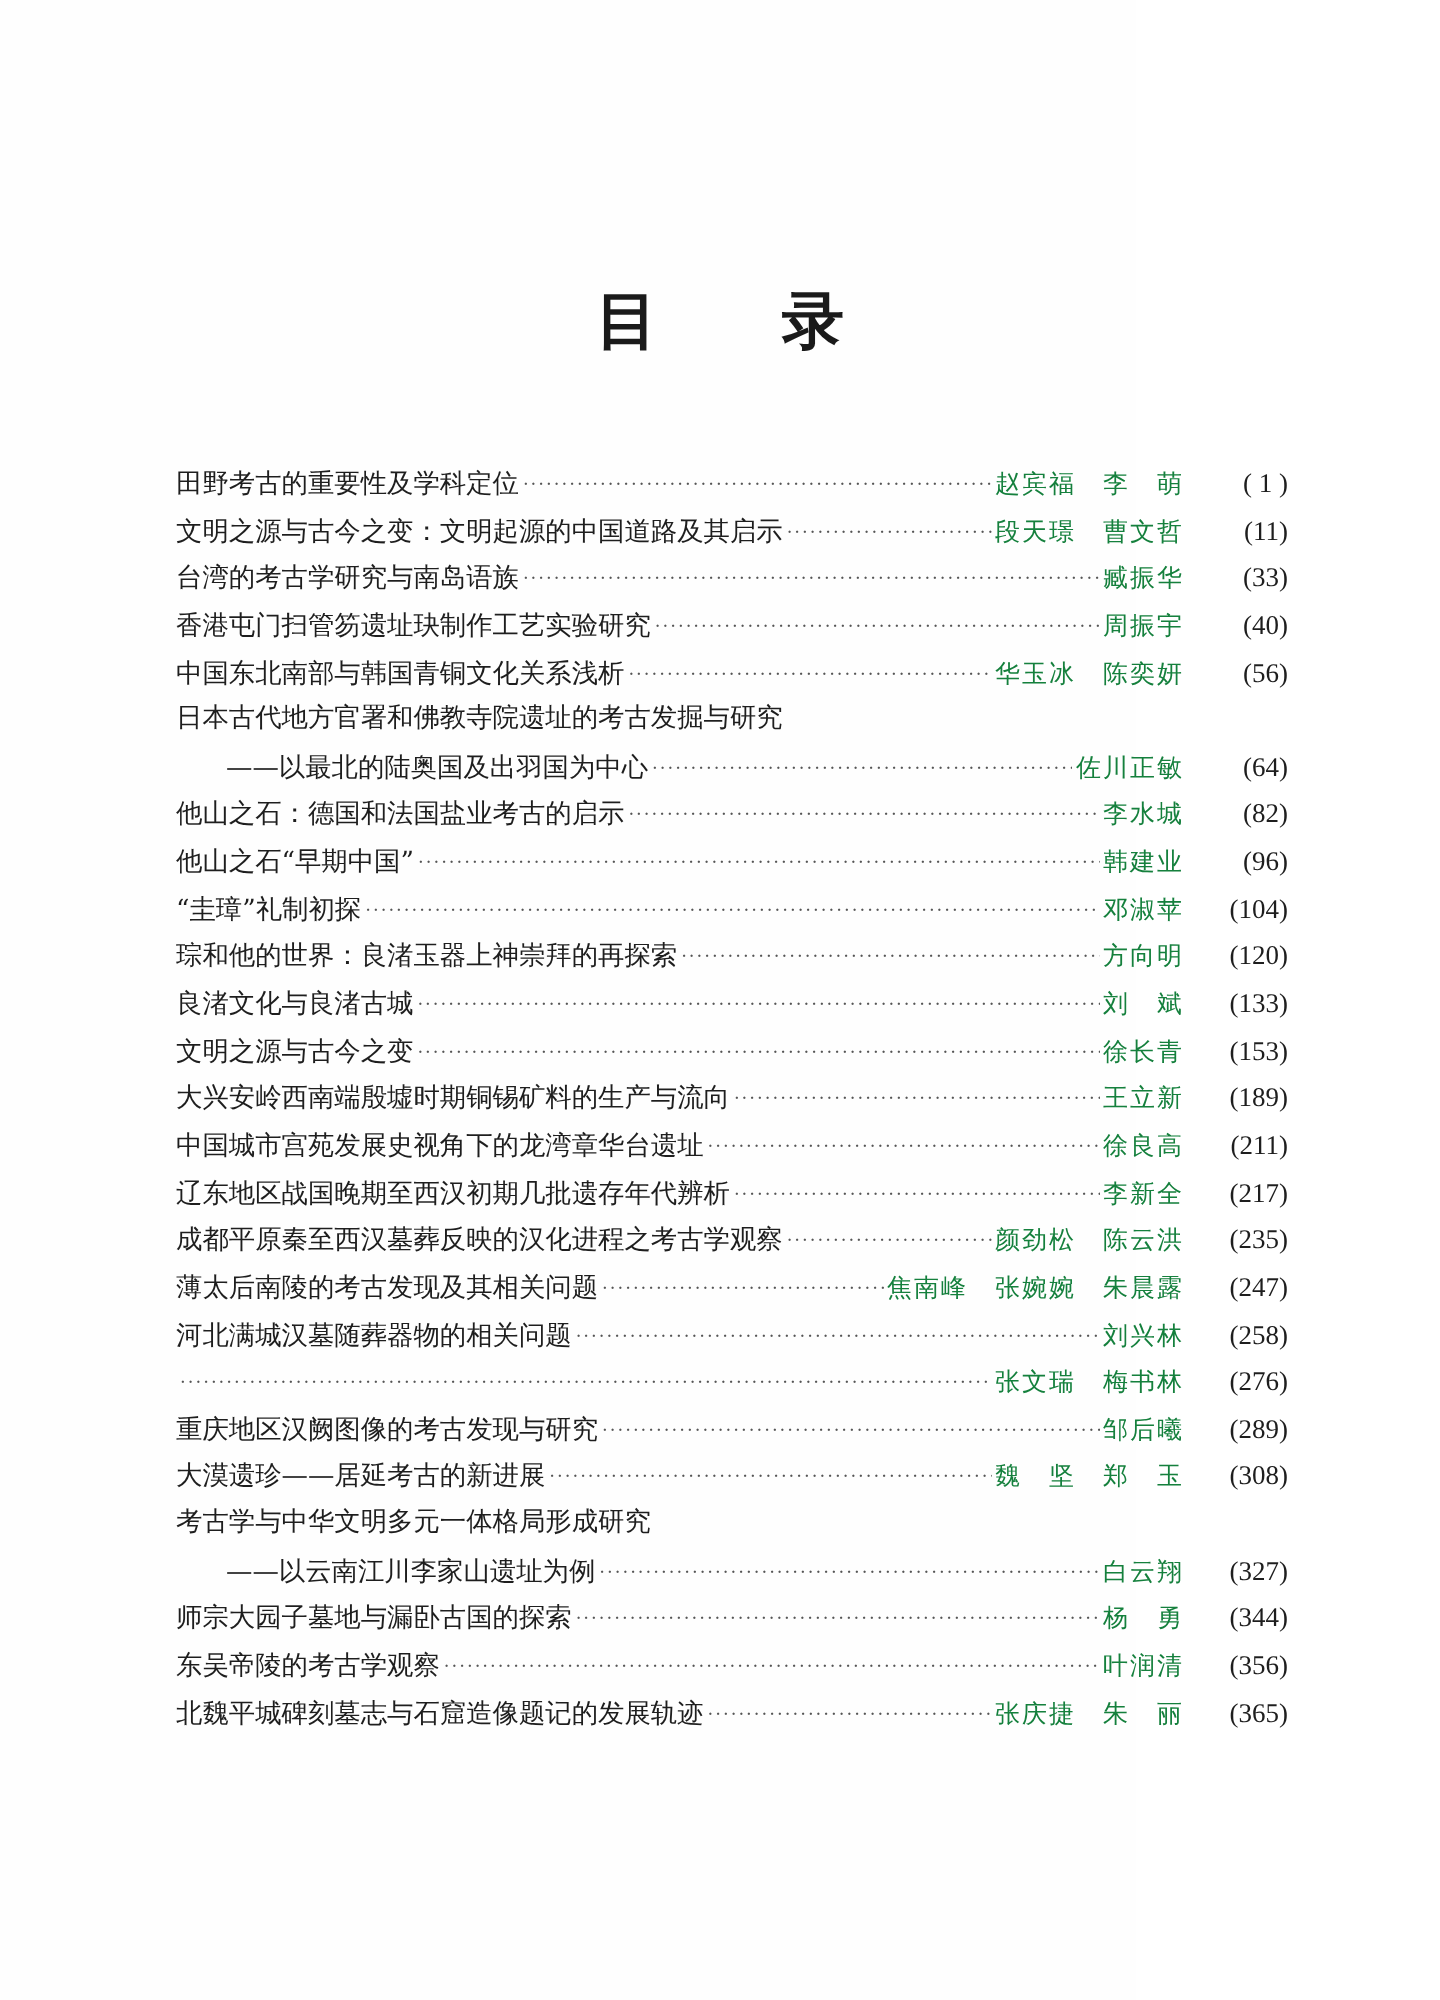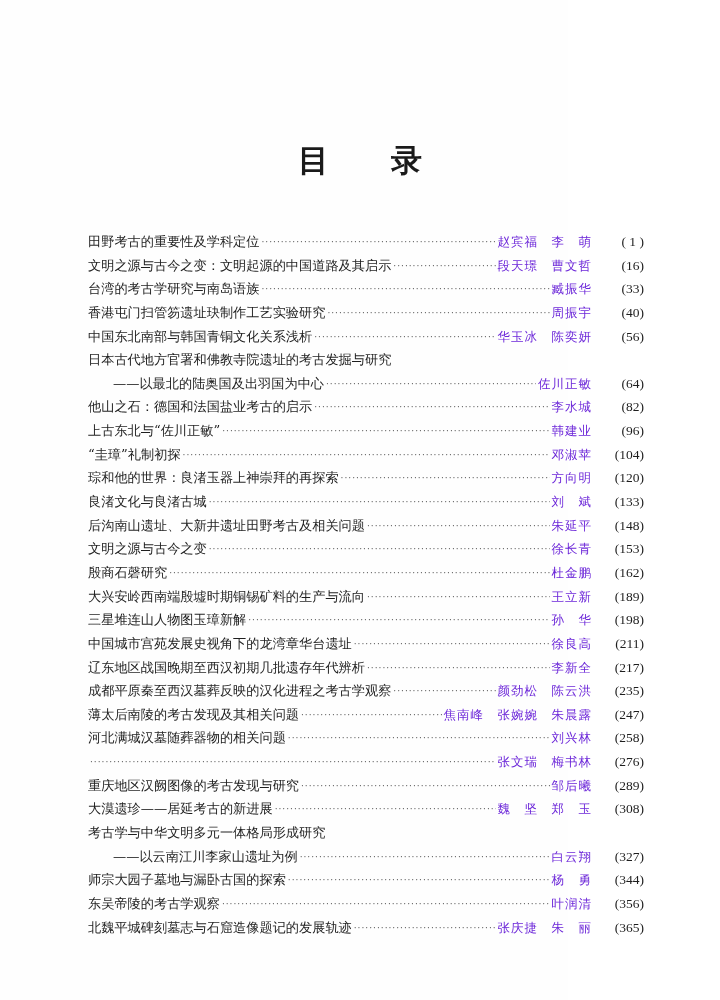--- a/index.html
+++ b/index.html
@@ -73,21 +73,21 @@
       top: -1px;
     }
     .row .dots::before {
       content: "··································································································································";
     }
     .row .a {
       flex: 0 0 auto;
       font-family: "DejaVu Sans", "Liberation Sans", sans-serif;
       font-size: 12.5px;
       letter-spacing: 1px;
-      color: #6d28d9;
+      color: #15803d;
       word-spacing: 8px;
     }
     .row .p {
       flex: 0 0 auto;
       width: 52px;
       text-align: right;
       font-family: "Liberation Serif", serif;
       font-size: 13.5px;
       color: #1e1e1e;
     }
@@ -105,21 +105,21 @@
       <div class="row">
         <span class="t">田野考古的重要性及学科定位</span>
         <span class="dots"></span>
         <span class="a">赵宾福　李　萌</span>
         <span class="p">( 1 )</span>
       </div>
       <div class="row">
         <span class="t">文明之源与古今之变：文明起源的中国道路及其启示</span>
         <span class="dots"></span>
         <span class="a">段天璟　曹文哲</span>
-        <span class="p">(16)</span>
+        <span class="p">(11)</span>
       </div>
       <div class="row">
         <span class="t">台湾的考古学研究与南岛语族</span>
         <span class="dots"></span>
         <span class="a">臧振华</span>
         <span class="p">(33)</span>
       </div>
       <div class="row">
         <span class="t">香港屯门扫管笏遗址玦制作工艺实验研究</span>
         <span class="dots"></span>
@@ -144,21 +144,21 @@
         <span class="a">佐川正敏</span>
         <span class="p">(64)</span>
       </div>
       <div class="row">
         <span class="t">他山之石：德国和法国盐业考古的启示</span>
         <span class="dots"></span>
         <span class="a">李水城</span>
         <span class="p">(82)</span>
       </div>
       <div class="row">
-        <span class="t">上古东北与“佐川正敏”</span>
+        <span class="t">他山之石“早期中国”</span>
         <span class="dots"></span>
         <span class="a">韩建业</span>
         <span class="p">(96)</span>
       </div>
       <div class="row">
         <span class="t">“圭璋”礼制初探</span>
         <span class="dots"></span>
         <span class="a">邓淑苹</span>
         <span class="p">(104)</span>
       </div>
@@ -168,48 +168,30 @@
         <span class="a">方向明</span>
         <span class="p">(120)</span>
       </div>
       <div class="row">
         <span class="t">良渚文化与良渚古城</span>
         <span class="dots"></span>
         <span class="a">刘　斌</span>
         <span class="p">(133)</span>
       </div>
       <div class="row">
-        <span class="t">后沟南山遗址、大新井遗址田野考古及相关问题</span>
-        <span class="dots"></span>
-        <span class="a">朱延平</span>
-        <span class="p">(148)</span>
-      </div>
-      <div class="row">
         <span class="t">文明之源与古今之变</span>
         <span class="dots"></span>
         <span class="a">徐长青</span>
         <span class="p">(153)</span>
       </div>
       <div class="row">
-        <span class="t">殷商石磬研究</span>
-        <span class="dots"></span>
-        <span class="a">杜金鹏</span>
-        <span class="p">(162)</span>
-      </div>
-      <div class="row">
         <span class="t">大兴安岭西南端殷墟时期铜锡矿料的生产与流向</span>
         <span class="dots"></span>
         <span class="a">王立新</span>
         <span class="p">(189)</span>
-      </div>
-      <div class="row">
-        <span class="t">三星堆连山人物图玉璋新解</span>
-        <span class="dots"></span>
-        <span class="a">孙　华</span>
-        <span class="p">(198)</span>
       </div>
       <div class="row">
         <span class="t">中国城市宫苑发展史视角下的龙湾章华台遗址</span>
         <span class="dots"></span>
         <span class="a">徐良高</span>
         <span class="p">(211)</span>
       </div>
       <div class="row">
         <span class="t">辽东地区战国晚期至西汉初期几批遗存年代辨析</span>
         <span class="dots"></span>

